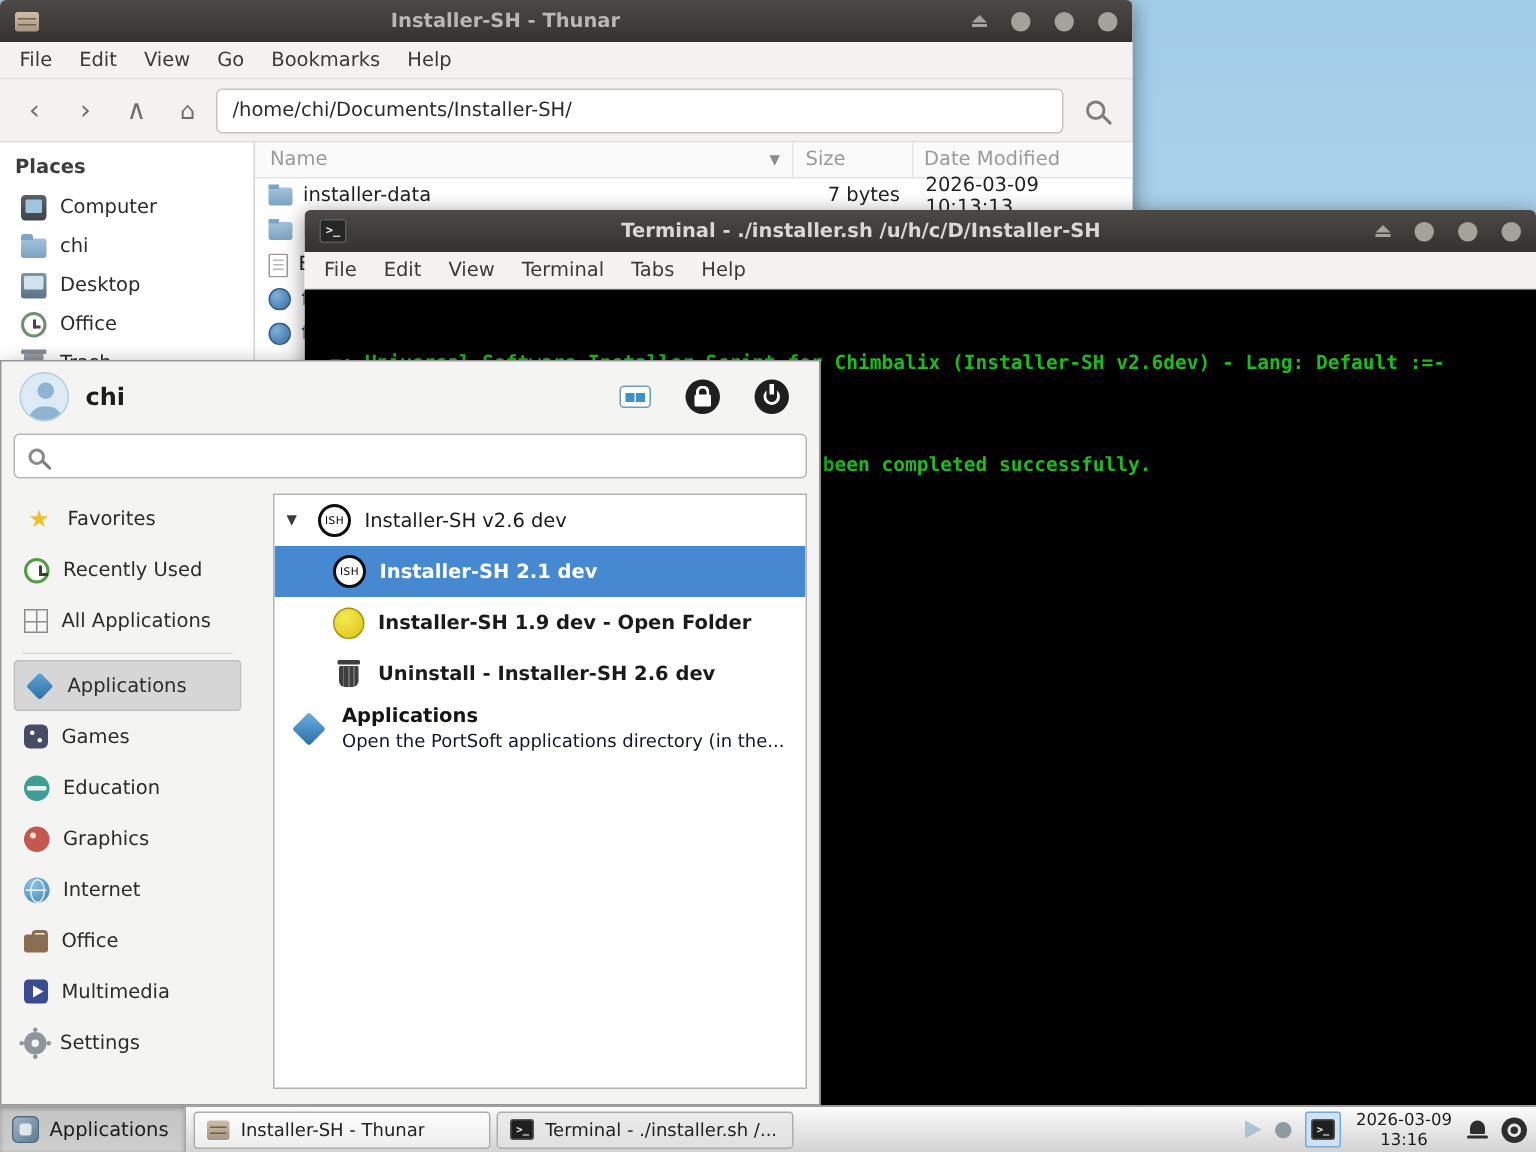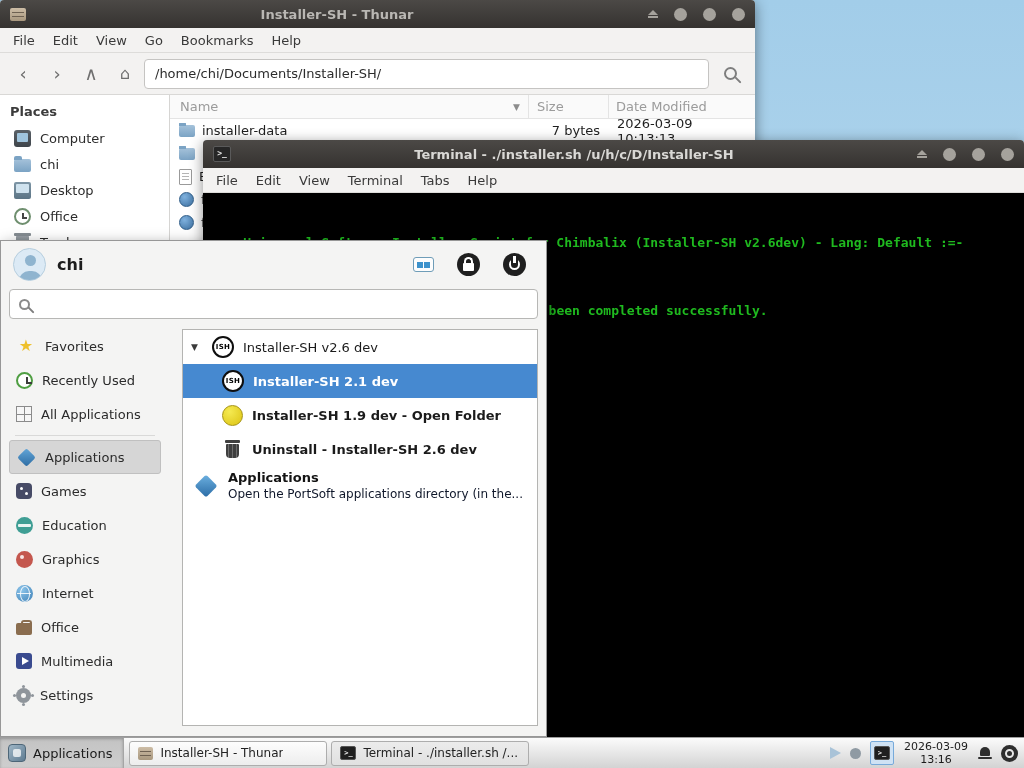--- a/index.html
+++ b/index.html
@@ -173,21 +173,21 @@
   .ci-settings { width:15px; height:15px; border-radius:50%; background:#8f959b;
     box-shadow:0 -9px 0 -6px #8f959b, 0 9px 0 -6px #8f959b, -9px 0 0 -6px #8f959b, 9px 0 0 -6px #8f959b; }
   .ci-settings::after { content:""; position:absolute; width:5px; height:5px; border-radius:50%; background:#f4f4f3; }
 
   .tree { flex:1; background:#fff; border:1px solid #b4b4b2; overflow:hidden;
     display:flex; flex-direction:column; min-width:0; }
   .trow { height:34px; flex:none; display:flex; align-items:center; gap:9px; padding:0 8px;
     font-size:13px; color:#1b1b1b; white-space:nowrap; overflow:hidden; }
   .expander { width:12px; font-size:9px; color:#3a3a3a; flex:none; }
   .ish { width:22px; height:22px; border:2px solid #0e0e0e; border-radius:50%; background:#fff;
-    display:flex; align-items:center; justify-content:center; font-size:7px; font-weight:bold;
+    display:flex; align-items:center; justify-content:center; font-size:7px; font-weight:normal;
     color:#000; letter-spacing:.3px; flex:none; }
   .trow.child { padding-left:39px; font-weight:bold; }
   .trow.sel { background:var(--accent,#4689d0); color:#fff; }
   .ycircle { width:21px; height:21px; border-radius:50%; border:1px solid #a59312; flex:none;
     background:radial-gradient(circle at 35% 30%, #f5ea52, #dcc312); }
   .wtrash { width:15px; height:19px; position:relative; flex:none; margin:0 3px; }
   .wtrash::before { content:""; position:absolute; top:0; left:0; width:15px; height:3px;
     background:#3f3f3f; border-radius:1px; }
   .wtrash::after { content:""; position:absolute; top:4px; left:1px; width:13px; height:14px;
     border-radius:1px 1px 4px 4px;

